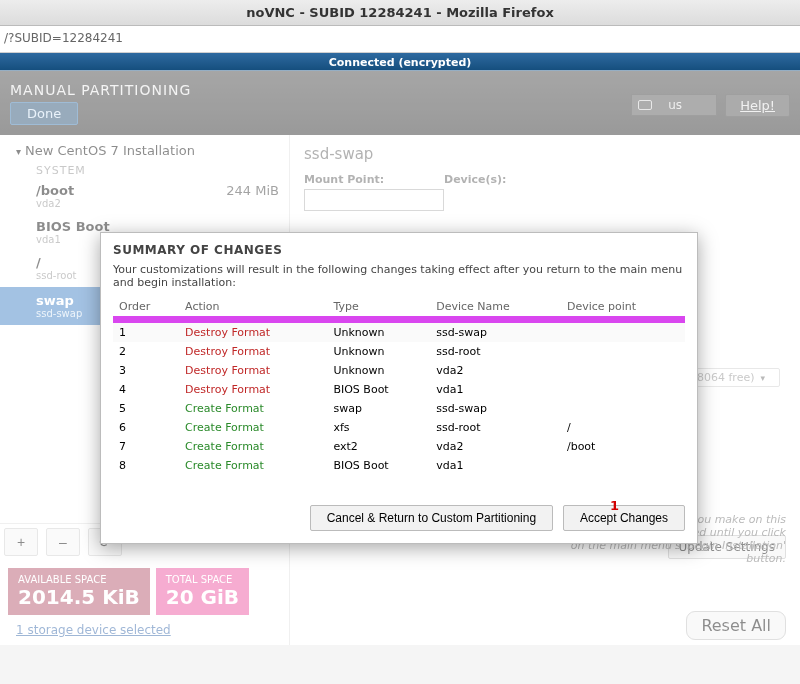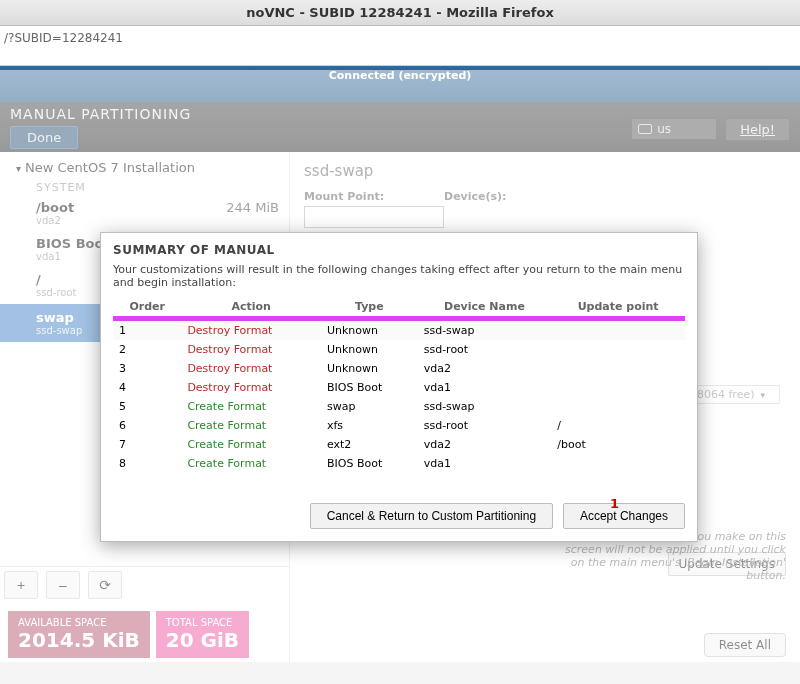--- a/index.html
+++ b/index.html
@@ -1,29 +1,29 @@
 <!DOCTYPE html>
 <html><head>
 <meta charset="utf-8">
 <style>
   * { box-sizing: border-box; margin: 0; padding: 0; }
   body { font-family: "DejaVu Sans", "Cantarell", sans-serif; font-size: 12px; background: #e9e9e9; width: 800px; height: 684px; overflow: hidden; position: relative; }
   .titlebar { background: linear-gradient(#ededed,#dcdcdc); height: 26px; line-height: 26px; text-align: center; font-weight: bold; font-size: 13px; color: #333; border-bottom: 1px solid #bbb; }
-  .url-row { background: #fff; height: 40px; line-height: 25px; padding-left: 4px; color: #666; font-size: 12px; border-bottom: 1px solid #d0d0d0; }
-  .connection { background: linear-gradient(#2e6aa0,#144d7c); color: #fff; height: 36px; line-height: 19px; text-align: center; font-size: 11px; font-weight: bold; }
+  .url-row { background: #fff; height: 27px; line-height: 25px; padding-left: 4px; color: #666; font-size: 12px; border-bottom: 1px solid #d0d0d0; }
+  .connection { background: linear-gradient(#2e6aa0,#144d7c); color: #fff; height: 18px; line-height: 19px; text-align: center; font-size: 11px; font-weight: bold; }
   .overlay-dim { position: absolute; top: 70px; left: 0; right: 0; bottom: 0; background: rgba(255,255,255,0.55); z-index: 10; pointer-events: none; }
   .anaconda { position: relative; }
-  .topbar { background: linear-gradient(#3a3a3a,#1f1f1f); height: 50px; display: flex; align-items: center; padding: 4px 10px; color: #eee; }
+  .topbar { background: linear-gradient(#3a3a3a,#1f1f1f); height: 64px; display: flex; align-items: center; padding: 4px 10px; color: #eee; }
   .topbar-left { flex: 1; }
   .topbar-title { font-size: 14px; letter-spacing: 1px; color: #e6e6e6; }
   .done-btn { margin-top: 4px; display: inline-block; background: #1c456b; border: 1px solid #2b6aa5; color: #cfe3f5; padding: 3px 16px; font-size: 13px; border-radius: 2px; }
   .topbar-right { text-align: right; }
   .topbar-sub { font-size: 12px; color: #d0d0d0; }
   .kb-help { margin-top: 4px; display: flex; gap: 8px; align-items: center; justify-content: flex-end; }
-  .kb-selector { background: #4a4a4a; border: 1px solid #2b2b2b; color: #ddd; padding: 3px 8px 3px 6px; min-width: 86px; display:flex; align-items:center; gap:5px; font-size:12px; }
+  .kb-selector { background: #4a4a4a; border: 1px solid #2b2b2b; color: #ddd; padding: 3px 8px 3px 6px; min-width: 86px; display:flex; align-items:center; gap:16px; font-size:12px; }
   .kb-selector .kbd-icon { display:inline-block; width:14px; height:10px; border:1px solid #ccc; border-radius:2px; position:relative; }
   .help-btn { background: #454545; border: 1px solid #2b2b2b; color: #e0e0e0; padding: 3px 14px; font-size: 13px; border-radius:2px;text-decoration:underline; }
   .main { display: flex; height: 510px; background: #fff; }
   .side { width: 290px; border-right: 1px solid #ddd; display:flex; flex-direction:column; }
   .group-header { padding: 8px 10px 4px 16px; font-weight:normal; font-size:13px; }
   .group-header::before { content: "▾"; margin-right:4px; font-size:10px; }
   .syslabel { padding: 2px 10px 2px 36px; color:#888; font-size:11px; letter-spacing:1px; }
   .mount-row { padding: 4px 10px 0 36px; display:flex; align-items:flex-start; }
   .mount-row .name { flex:1; font-weight:bold; font-size:13px; }
   .mount-row .size { font-size:13px; color:#333; }
@@ -43,27 +43,27 @@
   .detail { flex:1; padding:10px 14px; position:relative; }
   .detail-title { font-size:15px; color:#555; margin-bottom:10px; }
   .label { font-size:11px; font-weight:bold; color:#555; }
   .row2 { display:flex; }
   .textbox { margin-top:3px; border:1px solid #aaa; width:140px; height:22px; background:#fff; }
   .note { position:absolute; right:14px; bottom:80px; width:230px; font-style:italic; color:#666; font-size:11px; text-align:right; }
   .update-btn { position:absolute; right:14px; top:400px; background:#f2f2f2; border:1px solid #bbb; padding:4px 10px; font-size:12px; border-radius:2px; }
   .free-caption { position:absolute; right:20px; top:233px; color:#888; font-size:11px; border:1px solid #ccc; border-radius:2px; padding:2px 14px 2px 8px; background:#fff; }
   .free-caption::after { content:"▾"; margin-left:6px; font-size:9px; color:#666; }
   .footer { position:absolute; right:14px; bottom:10px; }
-  .reset-btn { background:#f2f2f2; border:1px solid #bbb; padding:4px 14px; font-size:12px; border-radius:4px; }
+  .reset-btn { background:#f2f2f2; border:1px solid #bbb; padding:4px 14px; font-size:16px; border-radius:9px; }
   
   .dialog { position:absolute; top:232px; left:100px; width:598px; background:#fff; border:1px solid #bcbcbc; box-shadow:0 4px 18px rgba(0,0,0,0.35); z-index:20; padding:10px 12px 12px; }
   .dlg-title { font-size:12px; font-weight:bold; letter-spacing:0.5px; color:#444; }
   .dlg-text { font-size:11px; color:#444; margin:6px 0 8px; }
   table.changes { width:100%; border-collapse:collapse; font-size:11px; }
-  table.changes th { text-align:center; color:#666; font-weight:bold; padding:3px 6px; border-bottom:5px solid #d946ef; }
+  table.changes th { text-align:left; color:#666; font-weight:normal; padding:3px 6px; border-bottom:7px solid #d946ef; }
   table.changes td { padding:3px 6px; }
   table.changes tr.sel td { background:#fafafa; }
   .act-destroy { color:#c02828; }
   .act-create { color:#2a8a2a; }
   .dlg-btns { margin-top:30px; text-align:right; }
   .dlg-btns button { background:#f2f2f2; border:1px solid #bbb; padding:5px 16px; font-size:12px; border-radius:2px; margin-left:6px; }
   .marker1 { position:absolute; right:78px; bottom:30px; color:#d10000; font-weight:bold; font-size:13px; z-index:30; }
 </style>
 </head>
 <body>
@@ -126,20 +126,21 @@
         <div class="spaces">
           <div class="space-box avail">
             <span>AVAILABLE SPACE</span>
             <span class="big">2014.5 KiB</span>
           </div>
           <div class="space-box total">
             <span>TOTAL SPACE</span>
             <span class="big">20 GiB</span>
           </div>
         </div>
+        <div class="dev-link">1 storage device selected</div>
       </div>
     </div>
 
     <div class="detail">
       <div class="detail-title">ssd-swap</div>
       <div class="row2">
         <div>
           <div class="label">Mount Point:</div>
           <div class="textbox"></div>
         </div>
@@ -153,30 +154,30 @@
       <div class="footer">
         <span class="reset-btn">Reset All</span>
       </div>
     </div>
   </div>
 </div>
 
 <div class="overlay-dim"></div>
 
 <div class="dialog">
-  <div class="dlg-title">SUMMARY OF MANUAL</div>
+  <div class="dlg-title">SUMMARY OF CHANGES</div>
   <div class="dlg-text">Your customizations will result in the following changes taking effect after you return to the main menu and begin installation:</div>
   <table class="changes">
     <thead>
         <tr>
       <th>Order</th>
       <th>Action</th>
       <th>Type</th>
       <th>Device Name</th>
-      <th>Update point</th>
+      <th>Device point</th>
     </tr>
       </thead>
     <tbody id="changes-body">
         <tr class="sel">
           <td>1</td>
           <td class="act-destroy">Destroy Format</td>
           <td>Unknown</td>
           <td>ssd-swap</td>
           <td></td>
         </tr>

